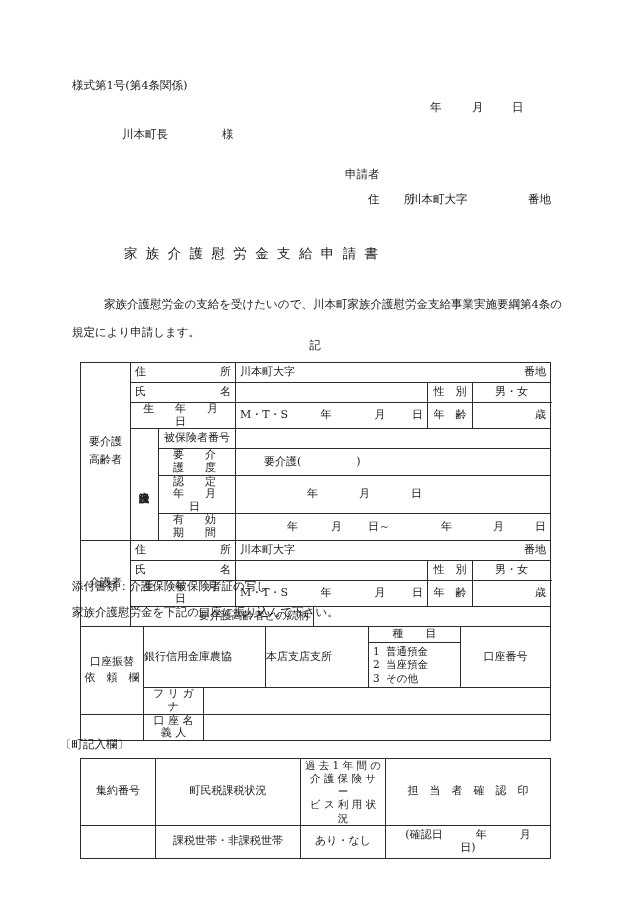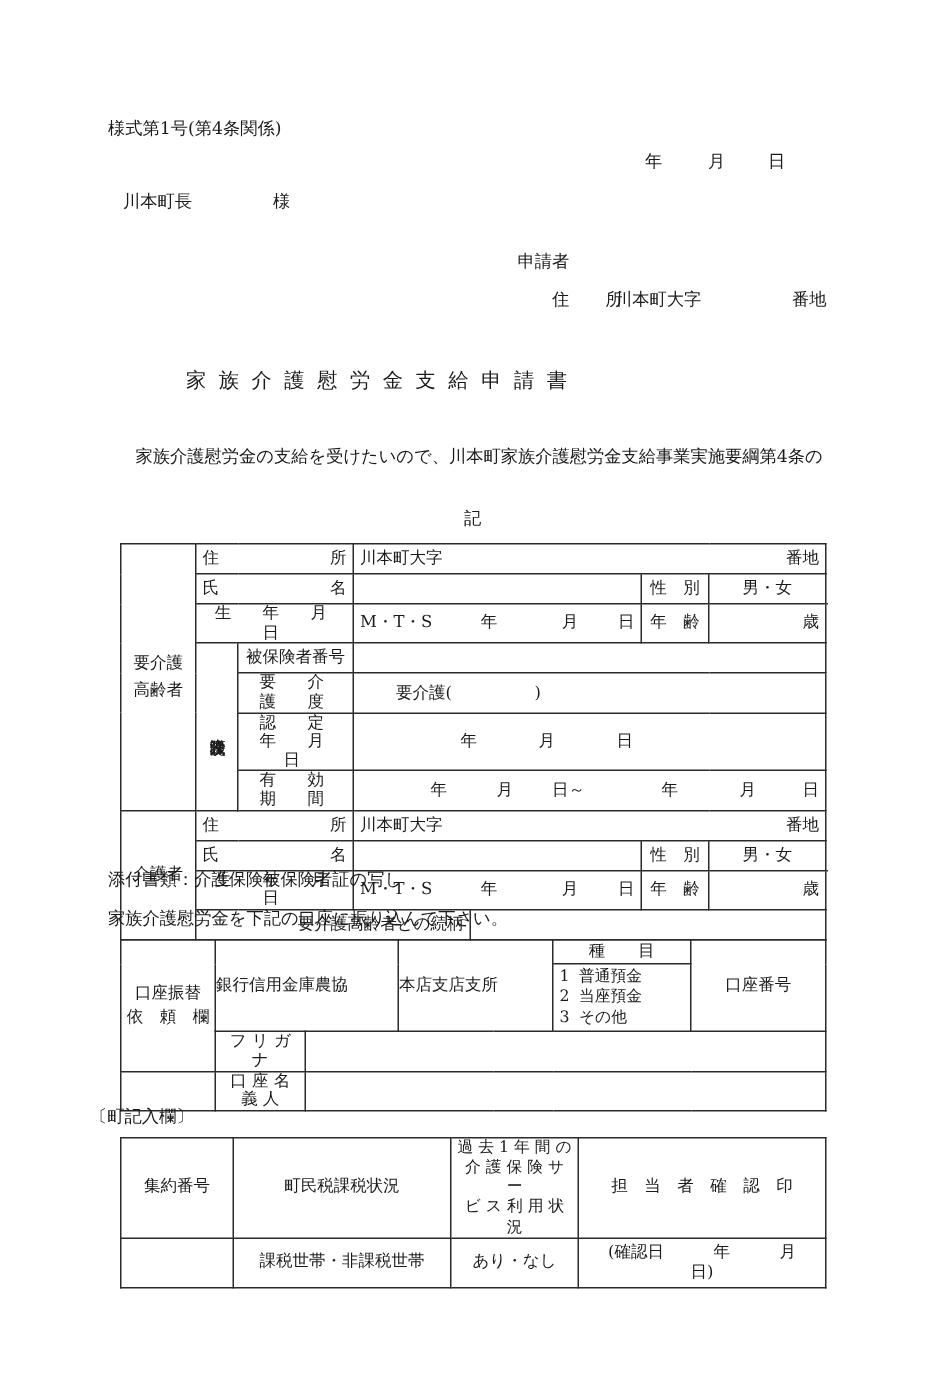--- a/index.html
+++ b/index.html
@@ -38,21 +38,21 @@
     letter-spacing: 0;
   }
   #date-line span { display: inline-block; }
   #date-line .y { width: 42px; }
   #date-line .m { width: 40px; }
 
   #addressee {
     left: 82px; top: 127px;
     font-size: 11.5px;
   }
-  #addressee .name { display: inline-block; width: 100px; }
+  #addressee .name { display: inline-block; width: 100px; margin-left: 40px; }
 
   #applicant-block {
     left: 345px; top: 162px;
     font-size: 11.5px;
     line-height: 25px;
   }
   #applicant-block .row { white-space: nowrap; }
   #applicant-block .lbl {
     display: inline-block;
     width: 42px;
@@ -71,21 +71,21 @@
     letter-spacing: 0.62em;
     text-indent: 0.62em;
   }
 
   #body-para {
     left: 72px; top: 290px;
     width: 490px;
     font-size: 11.5px;
     line-height: 28px;
   }
-  #body-para .p1 { text-indent: 1.6em; }
+  #body-para .p1 { text-indent: 1.6em; text-align: right; }
 
   #ki-mark {
     left: 0; top: 338px;
     width: 630px;
     text-align: center;
     font-size: 11.5px;
   }
 
   
   table {
@@ -192,20 +192,21 @@
     </div>
     <div class="row indent">
       <span class="lbl">住　所</span><span class="val addr-val">川本町大字</span><span>番地</span>
     </div>
   </div>
 
   <div class="abs" id="doc-title">家族介護慰労金支給申請書</div>
 
   <div class="abs" id="body-para">
     <div class="p1">家族介護慰労金の支給を受けたいので、川本町家族介護慰労金支給事業実施要綱第4条の</div>
+    <div>規定により申請します。</div>
   </div>
 
   <div class="abs" id="ki-mark">記</div>
 
   <table id="main-table">
     <colgroup>
       <col style="width:50px">
       <col style="width:28px">
       <col style="width:77px">
       <col style="width:78px">

